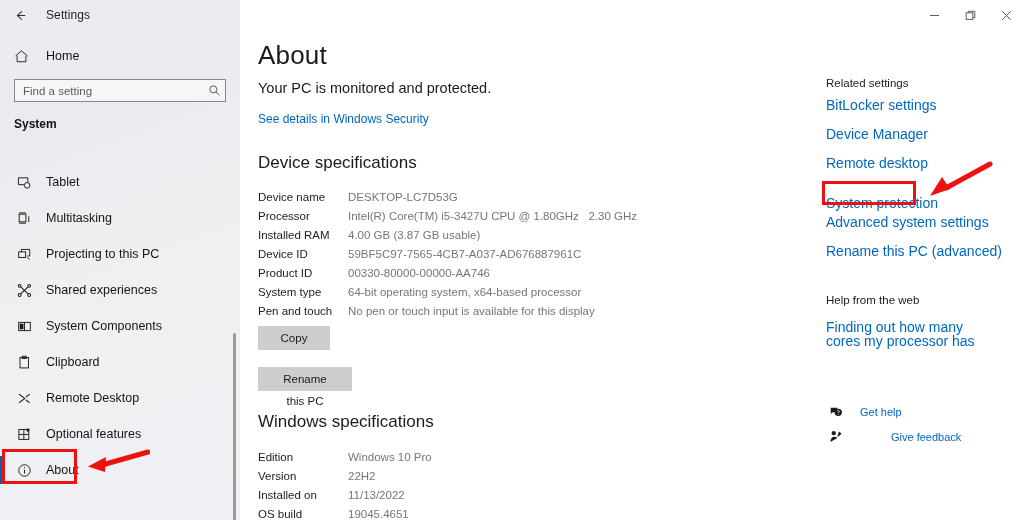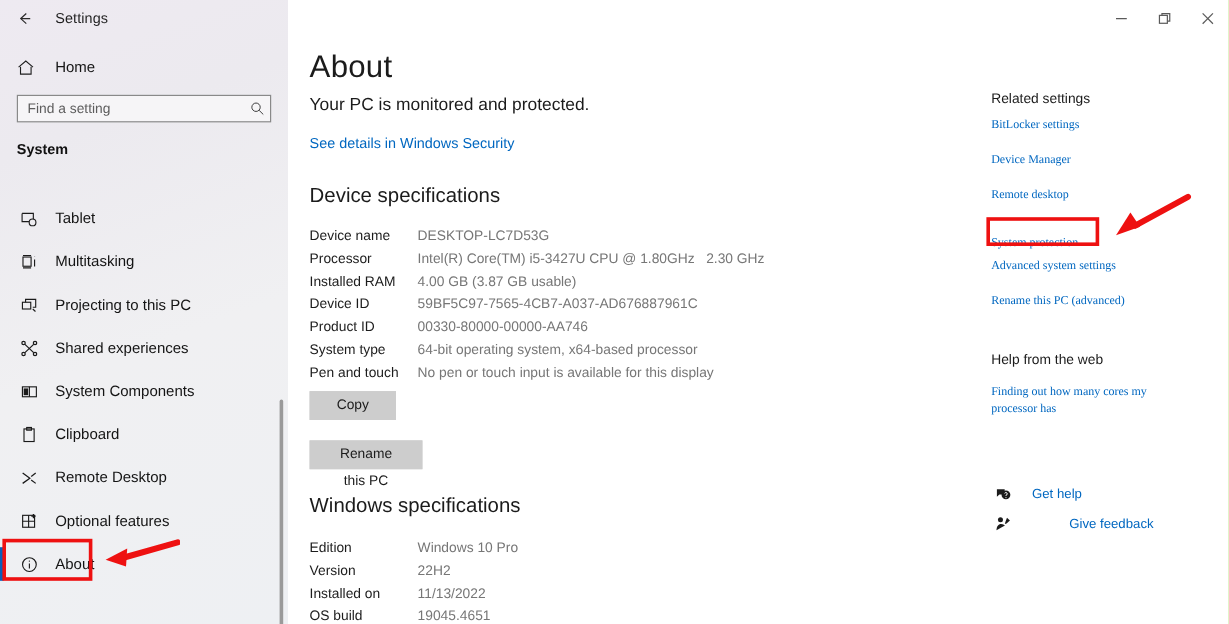--- a/index.html
+++ b/index.html
@@ -5,21 +5,21 @@
   * { box-sizing: border-box; margin: 0; padding: 0; }
   html, body {
     width: 1024px; height: 520px;
     font-family: "Liberation Sans", sans-serif;
     background: #ffffff;
     overflow: hidden;
   }
   .app {
     position: relative;
     width: 1024px; height: 520px;
-    background: #84cc16;
+    background: #eab308;
   }
 
   
   .titlebar {
     position: absolute; top: 0; left: 0;
     width: 1024px; height: 30px;
     display: flex; align-items: center;
     background: transparent;
     z-index: 5;
   }
@@ -159,23 +159,22 @@
   }
 
   
   .rail { position: absolute; left: 586px; top: 0; width: 198px; height: 520px; }
   .rail-head {
     position: absolute; left: 0;
     font-size: 11.5px; color: #1b1b1b; font-weight: normal;
   }
   .rail-link {
     position: absolute; left: 0;
-    font-size: 10px; color: #0067c0; line-height: 14px;
+    font-size: 14px; color: #0067c0; line-height: 14px;
     width: 190px;
-    font-family: Liberation Serif, serif;
   }
   .rail-icon-link {
     position: absolute; left: 0;
     display: flex; align-items: center;
   }
   .rail-icon-link .ic {
     width: 20px; height: 18px;
     display: flex; align-items: center; justify-content: center;
     color: #1c1c1c;
   }

